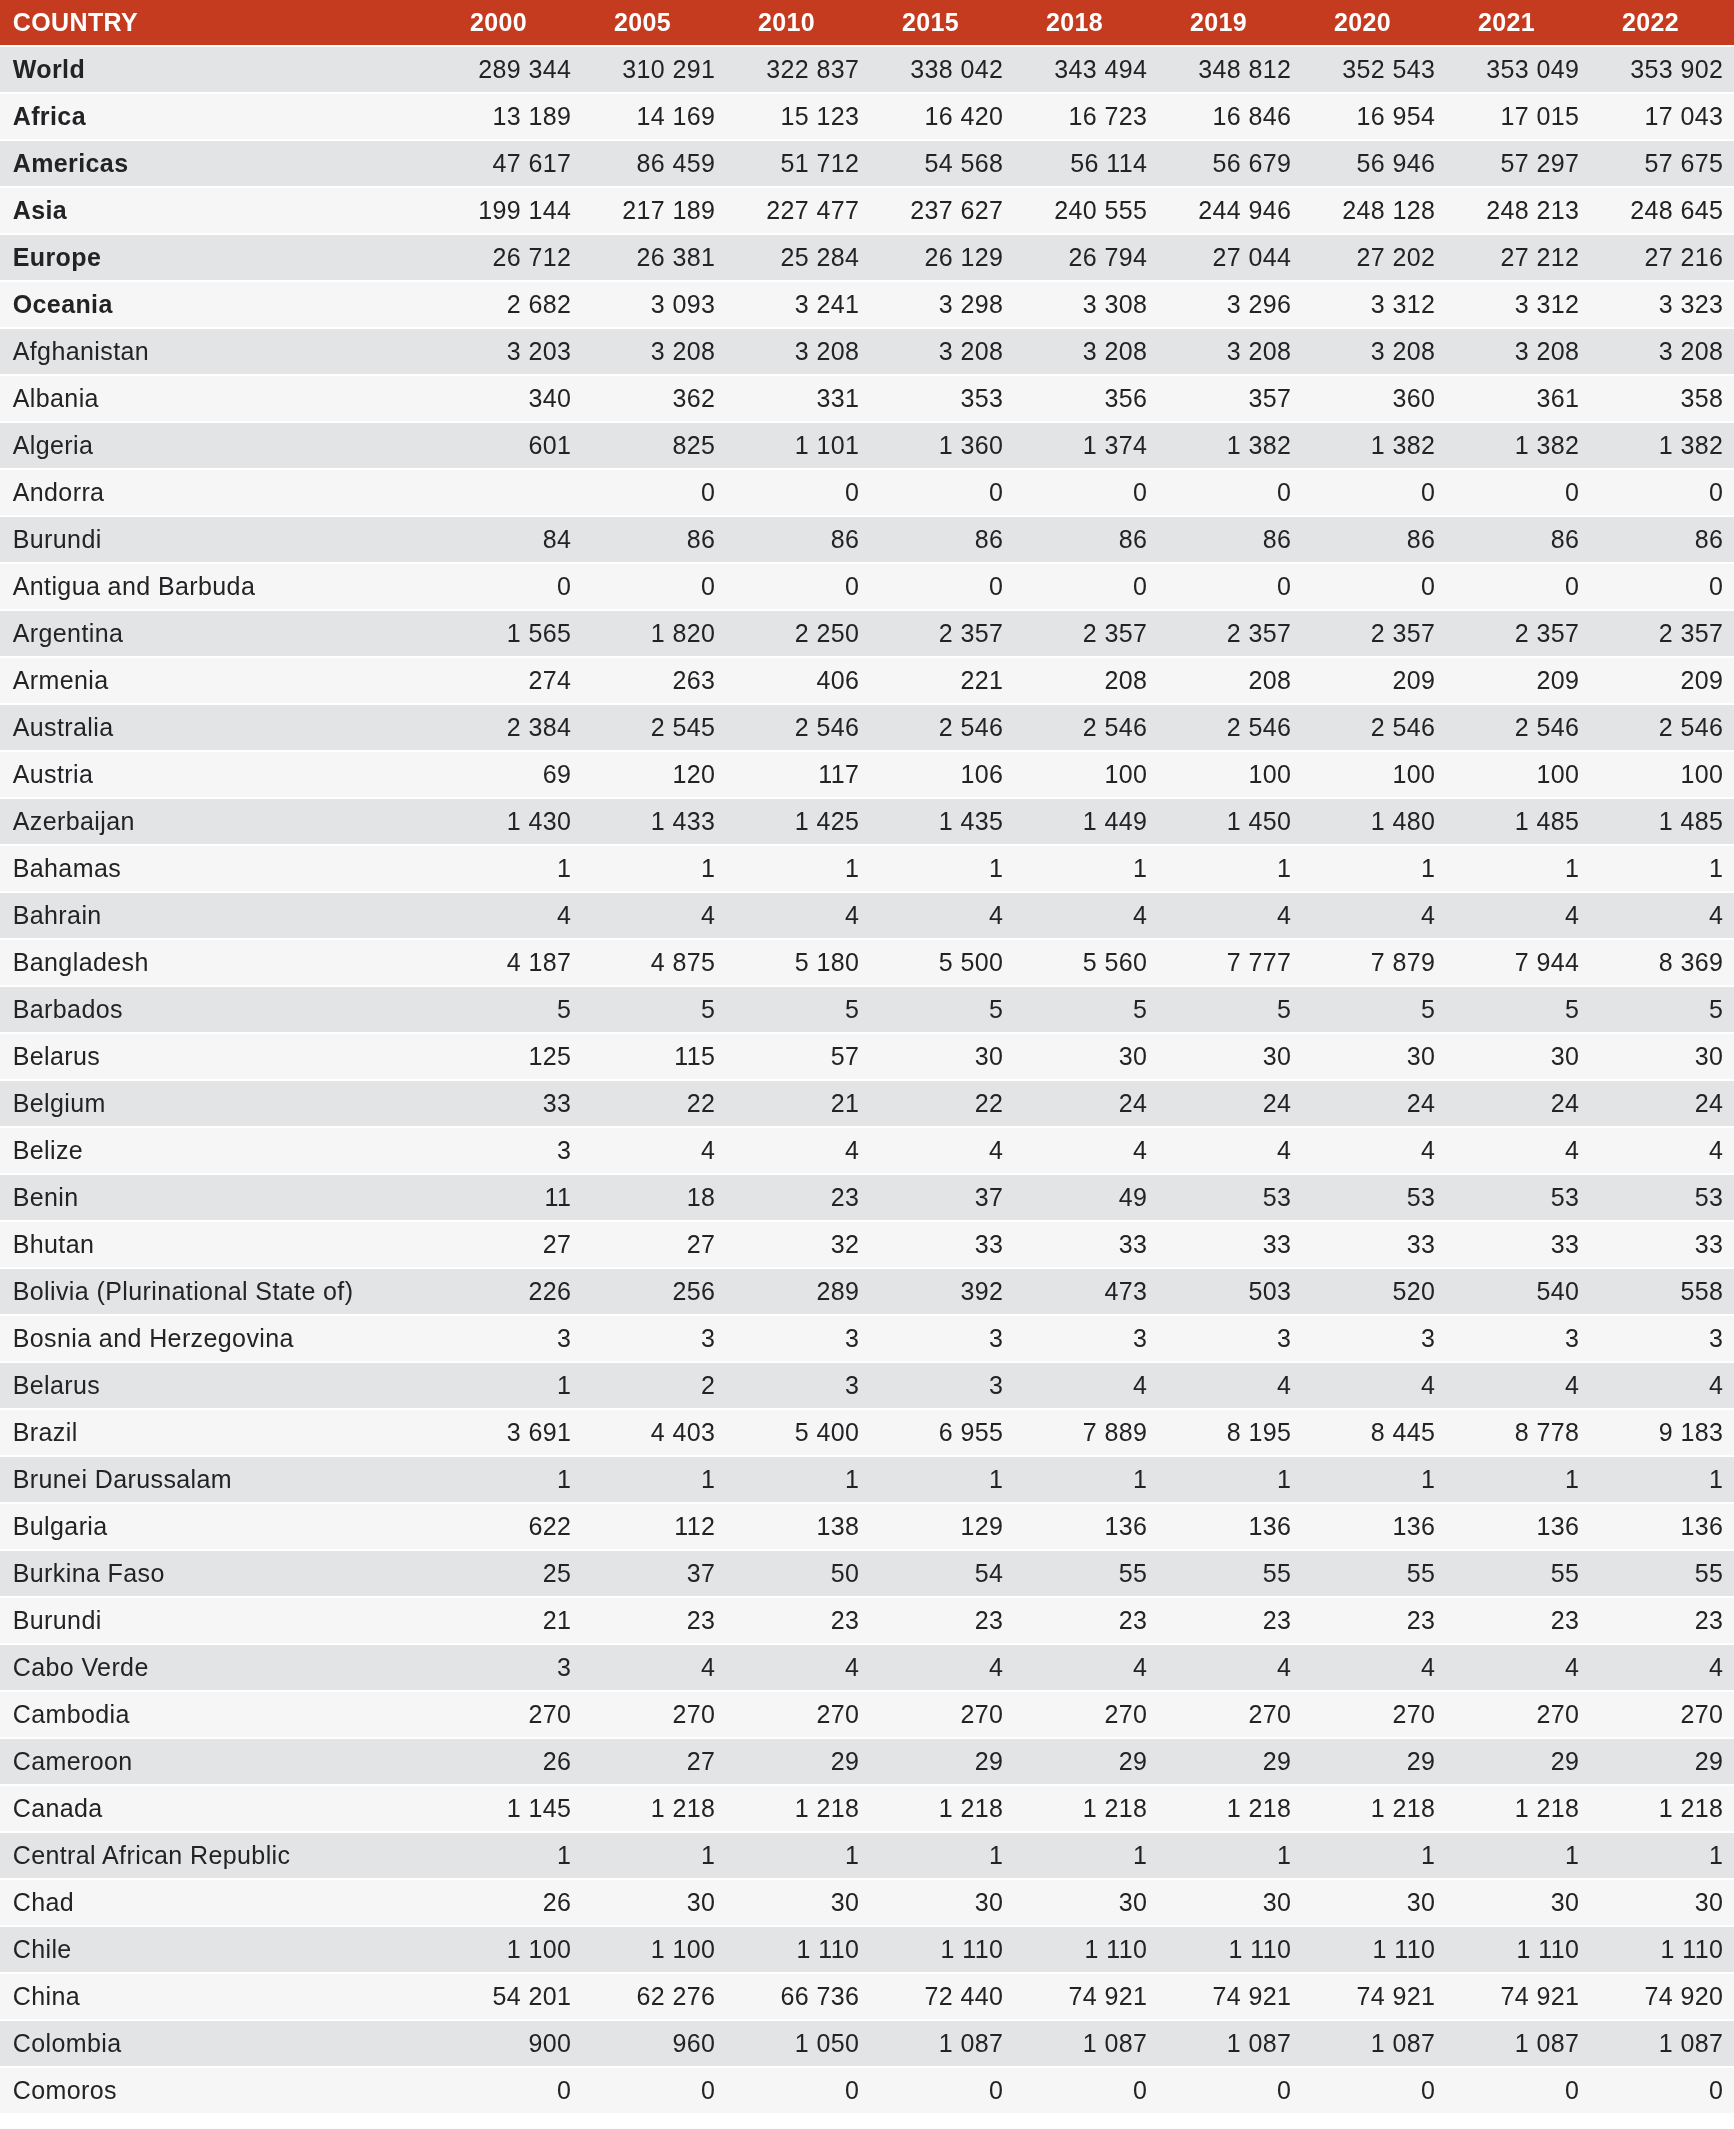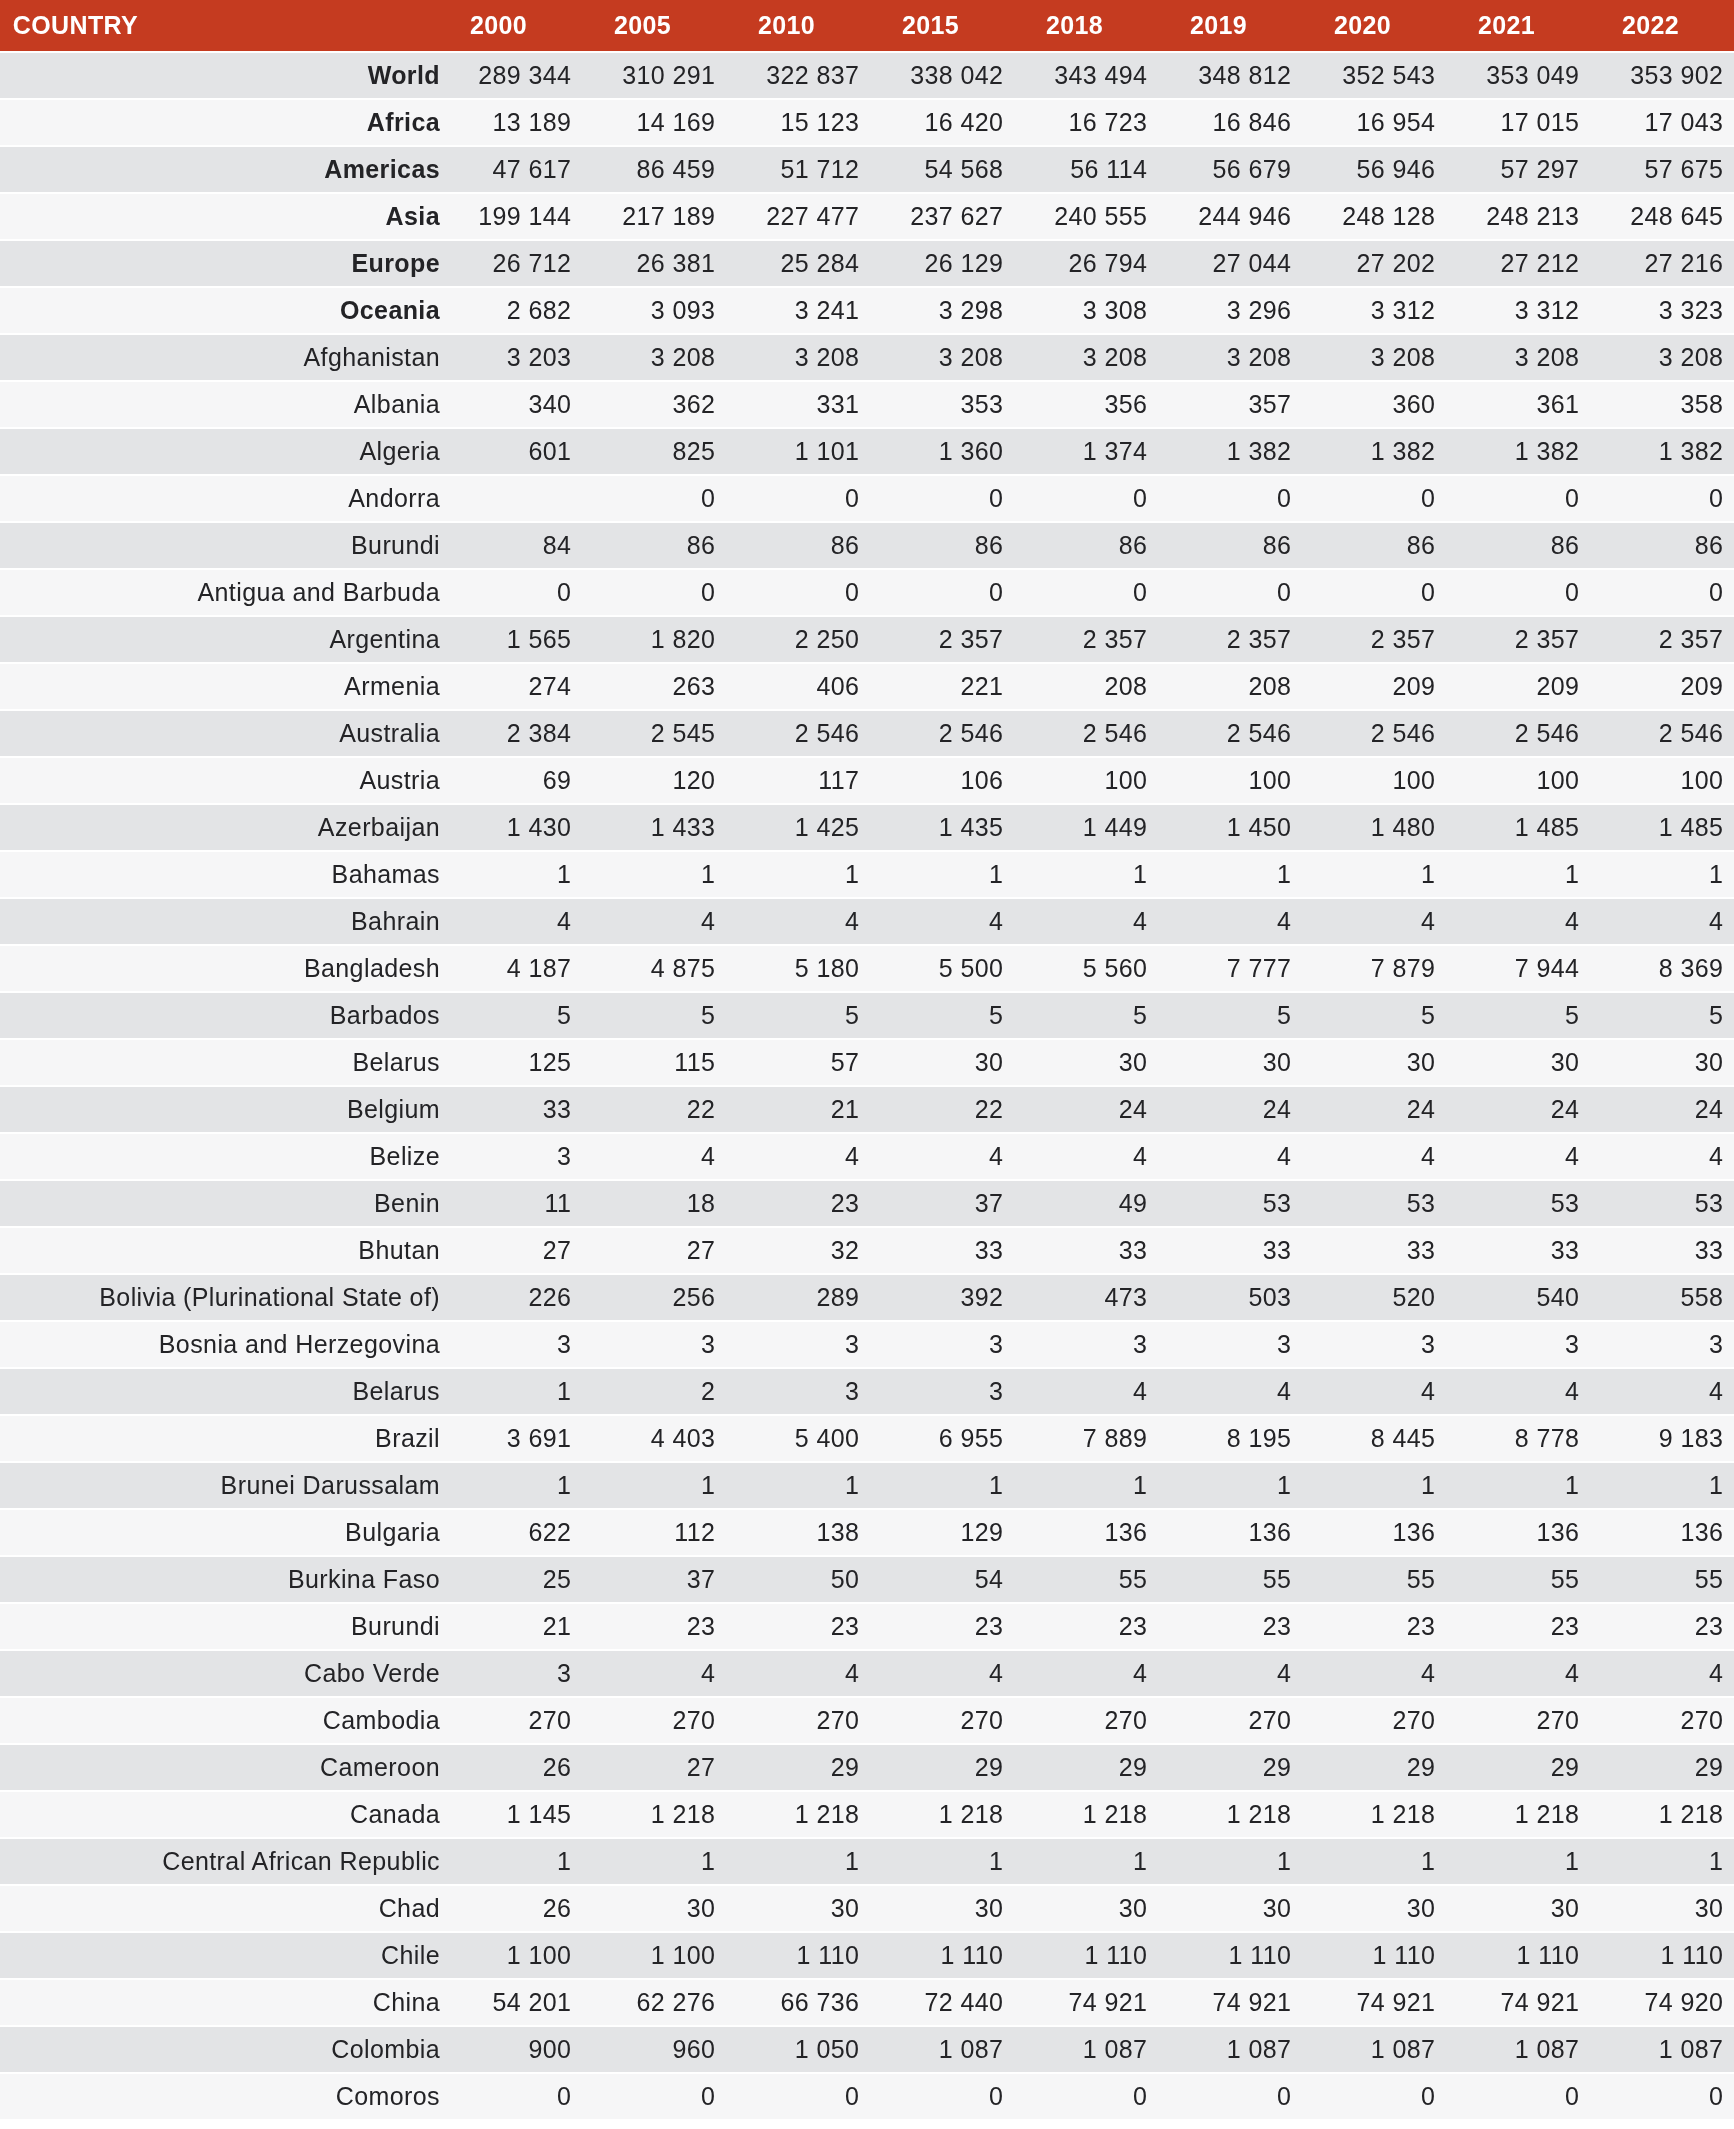--- a/index.html
+++ b/index.html
@@ -16,21 +16,21 @@
     table-layout: fixed;
     border-collapse: separate;
     border-spacing: 0;
   }
   col.c-country { width: 440px; }
   col.c-year    { width: 144px; }
 
   thead th {
     background: #c53b20;
     color: #ffffff;
-    height: 51px;
+    height: 45px;
     font-size: 25px;
     font-weight: bold;
     letter-spacing: 0.4px;
     vertical-align: middle;
     padding: 0;
   }
   th.h-country { text-align: left;  padding-left: 12.7px; }
   th.h-year    { padding-right: 27px; }
 
   tbody td {
@@ -39,21 +39,21 @@
     letter-spacing: 0.4px;
     color: #232326;
     vertical-align: middle;
     border-top: 2.4px solid #ffffff;
     padding: 0;
     white-space: nowrap;
     overflow: hidden;
   }
   tr.stripe-dark  td { background: #e3e4e6; }
   tr.stripe-light td { background: #f6f6f7; }
-  td.country-cell { text-align: right;  padding-left: 12.7px; }
+  td.country-cell { text-align: left;  padding-left: 12.7px; }
   td.value-cell   { text-align: right; padding-right: 12.7px; }
   tr.region-row td.country-cell { font-weight: bold; }
 </style>
 </head>
 <body>
 
 <table class="stats">
   <colgroup>
     <col class="c-country">
     <col class="c-year">

